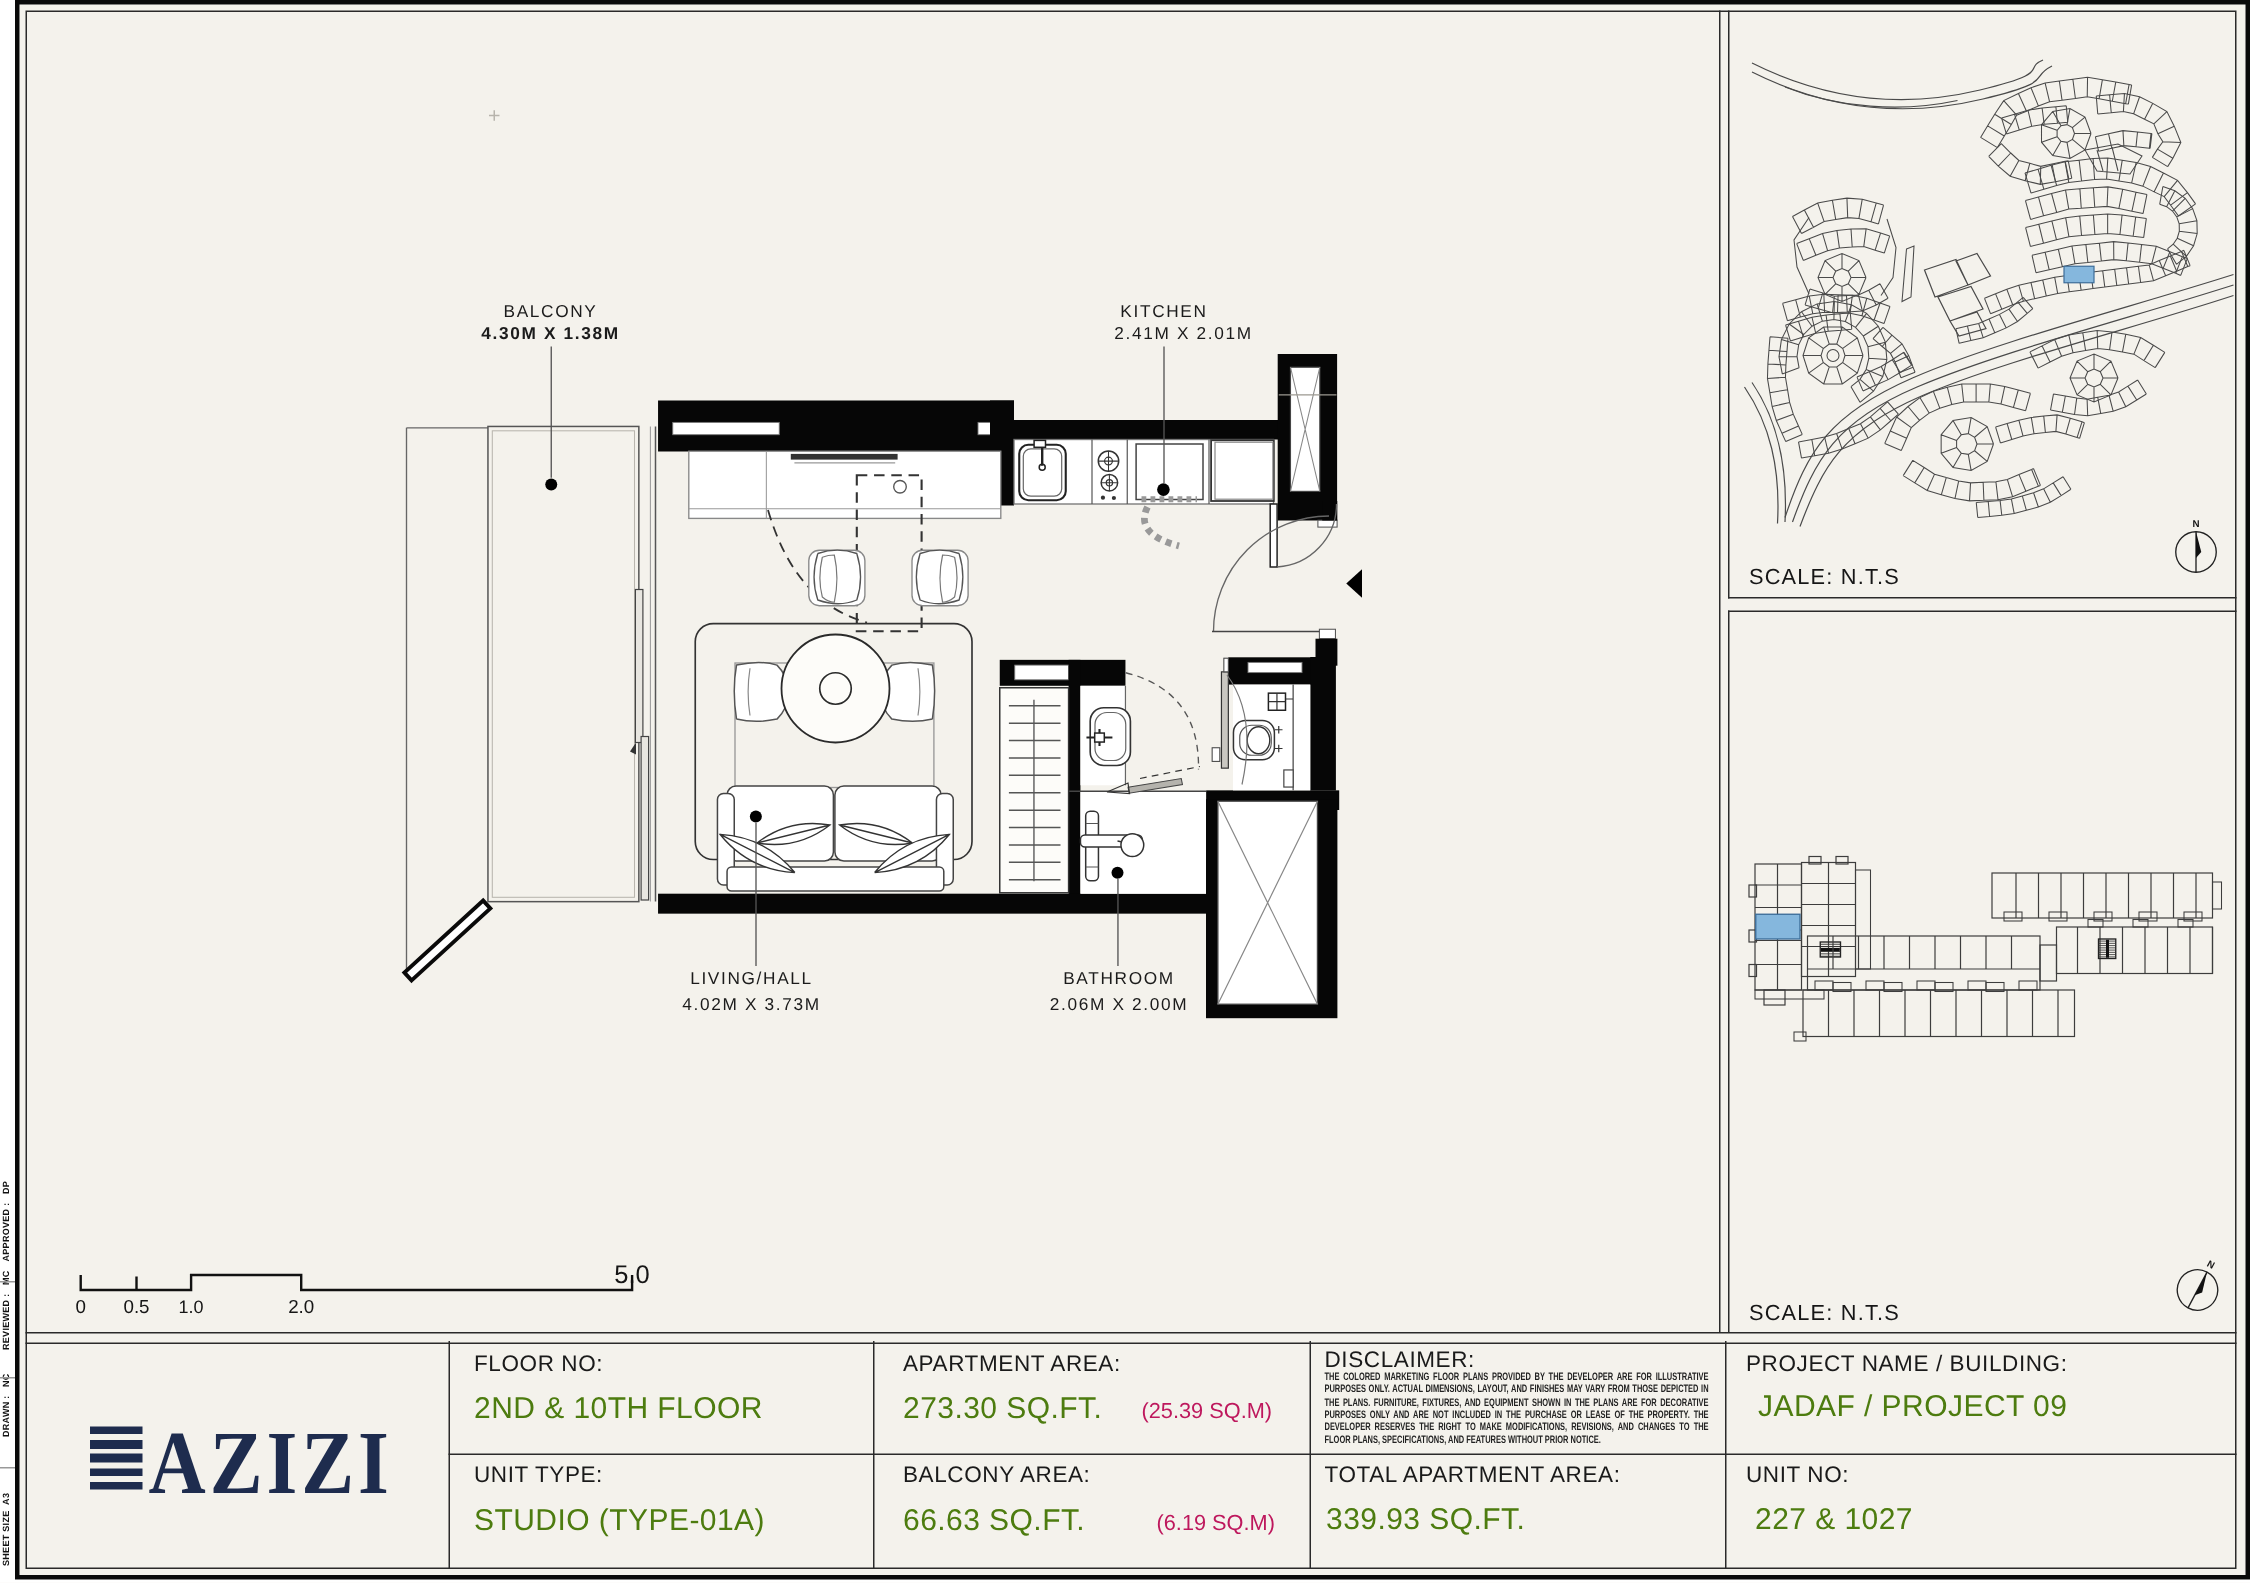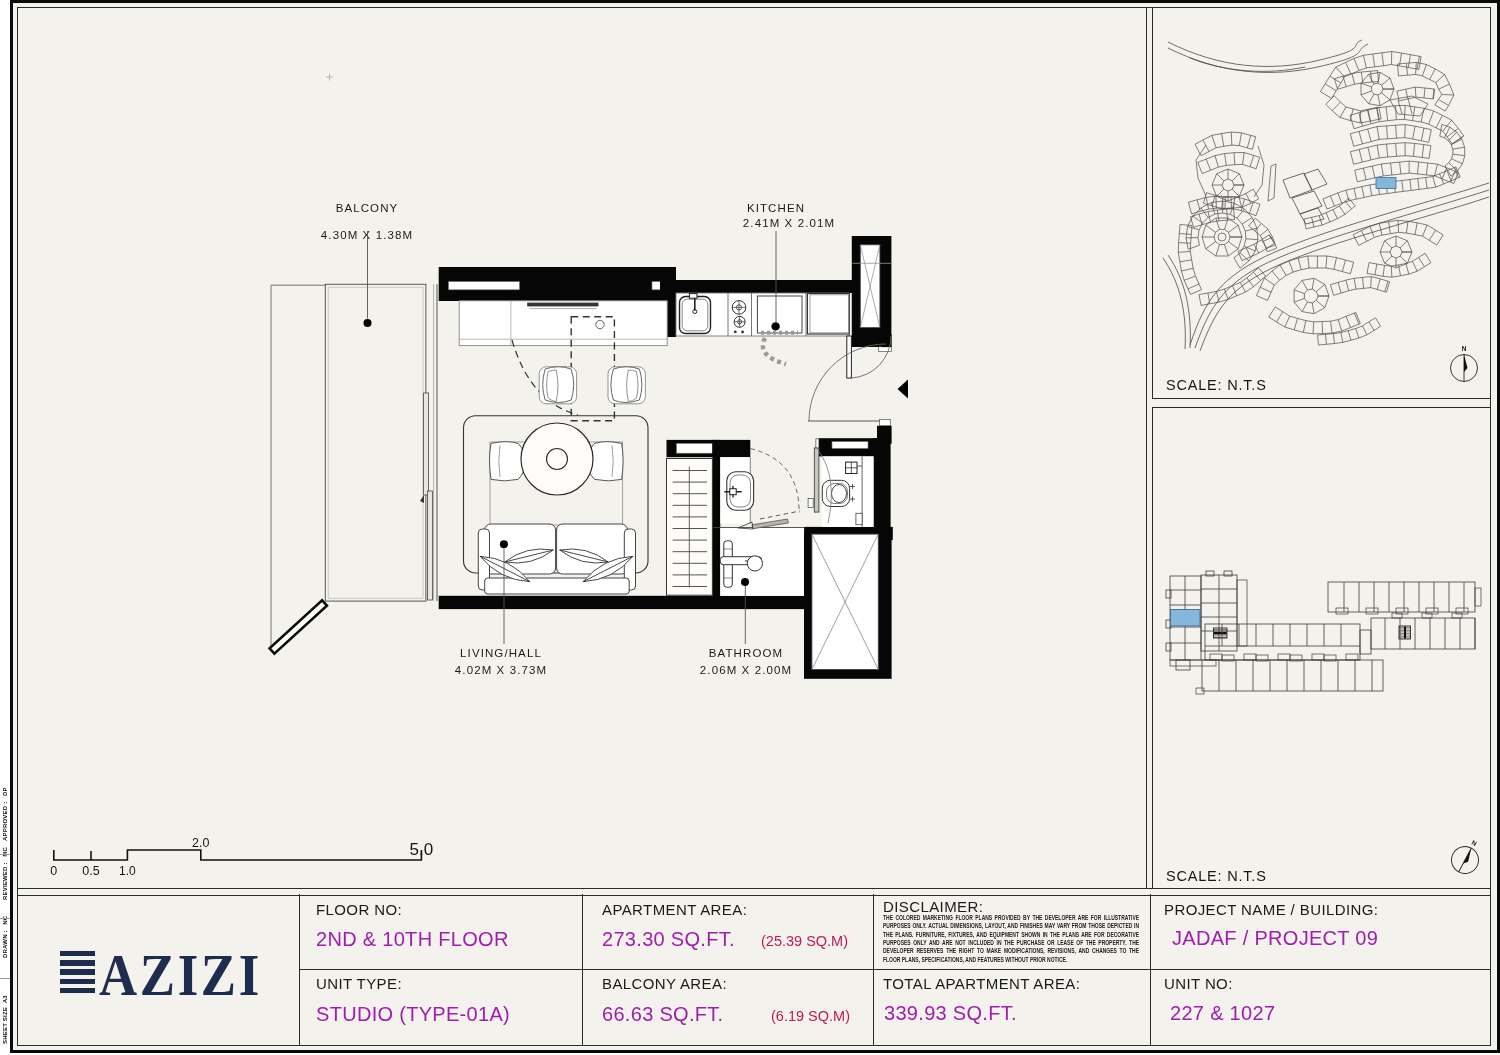--- a/index.html
+++ b/index.html
@@ -1,19 +1,19 @@
 <!DOCTYPE html>
 <html><head><meta charset="utf-8"><style>
 * { margin:0; padding:0; box-sizing:border-box; }
 html,body { width:1500px; height:1055px; background:#fff; position:relative;
   font-family:"Liberation Sans", sans-serif; color:#161616; overflow:hidden; }
 .abs { position:absolute; }
 .cream { background:#f4f2ec; }
 .lbl { font-size:15px; letter-spacing:0.4px; color:#1a1a1a; }
-.val { font-size:20px; letter-spacing:0.3px; color:#a21caf; white-space:nowrap; }
+.val { font-size:20px; letter-spacing:0.3px; color:#4d7c0f; white-space:nowrap; }
 .sub { font-size:14.5px; letter-spacing:0px; color:#be185d; white-space:nowrap; }
 .plab { font-size:11.5px; letter-spacing:1.1px; color:#1b1b1b; white-space:nowrap;
   transform:translateX(-50%); }
 .side { font-size:6px; font-weight:bold; color:#111; letter-spacing:0.2px;
   transform:rotate(-90deg); transform-origin:left top; position:absolute; white-space:nowrap; }
 </style></head><body>
 <div class="abs cream" style="left:13px;top:3px;width:1484px;height:1047px;"></div>
 
 <div class="abs" style="left:10px;top:0px;width:1490px;height:1053px;border:3.4px solid #0a0a0a;"></div>
 
@@ -73,25 +73,25 @@
 <div class="abs val" style="left:1172px;top:927px;">JADAF / PROJECT 09</div>
 <div class="abs lbl" style="left:1164px;top:975px;">UNIT NO:</div>
 <div class="abs val" style="left:1170px;top:1002px;">227 &amp; 1027</div>
 
 <div class="abs" style="left:1166px;top:377px;font-size:14.5px;letter-spacing:0.8px;">SCALE: N.T.S</div>
 <div class="abs" style="left:1166px;top:868px;font-size:14.5px;letter-spacing:0.8px;">SCALE: N.T.S</div>
 
 <div class="abs" style="left:53.8px;top:864px;font-size:12.5px;transform:translateX(-50%);">0</div>
 <div class="abs" style="left:91px;top:864px;font-size:12.5px;transform:translateX(-50%);">0.5</div>
 <div class="abs" style="left:127.4px;top:864px;font-size:12px;transform:translateX(-50%);">1.0</div>
-<div class="abs" style="left:200.8px;top:836px;font-size:12.5px;transform:translateX(-50%);">2.0</div>
+<div class="abs" style="left:200.8px;top:864px;font-size:12.5px;transform:translateX(-50%);">2.0</div>
 <div class="abs" style="left:421.4px;top:840px;font-size:17px;transform:translateX(-50%);">5.0</div>
 
 <div class="abs plab" style="left:367px;top:202px;">BALCONY</div>
-<div class="abs plab" style="left:367px;top:229px;">4.30M X 1.38M</div>
+<div class="abs plab" style="left:367px;top:217px;font-weight:bold;">4.30M X 1.38M</div>
 <div class="abs plab" style="left:776px;top:202px;">KITCHEN</div>
 <div class="abs plab" style="left:789px;top:217px;">2.41M X 2.01M</div>
 <div class="abs plab" style="left:501px;top:647px;">LIVING/HALL</div>
 <div class="abs plab" style="left:501px;top:664px;">4.02M X 3.73M</div>
 <div class="abs plab" style="left:746px;top:647px;text-align:right;">BATHROOM</div>
 <div class="abs plab" style="left:746px;top:664px;">2.06M X 2.00M</div>
 
 <svg class="abs" style="left:0;top:0;" width="1500" height="1055" viewBox="0 0 1500 1055">
 <path d="M1168,42 C1220,68 1270,72 1320,60 S1348,46 1362,40" fill="none" stroke="#4a4a4a" stroke-width="0.8"></path>
 <path d="M1168,48 C1220,74 1272,78 1322,66 S1352,52 1368,44" fill="none" stroke="#4a4a4a" stroke-width="0.8"></path>

